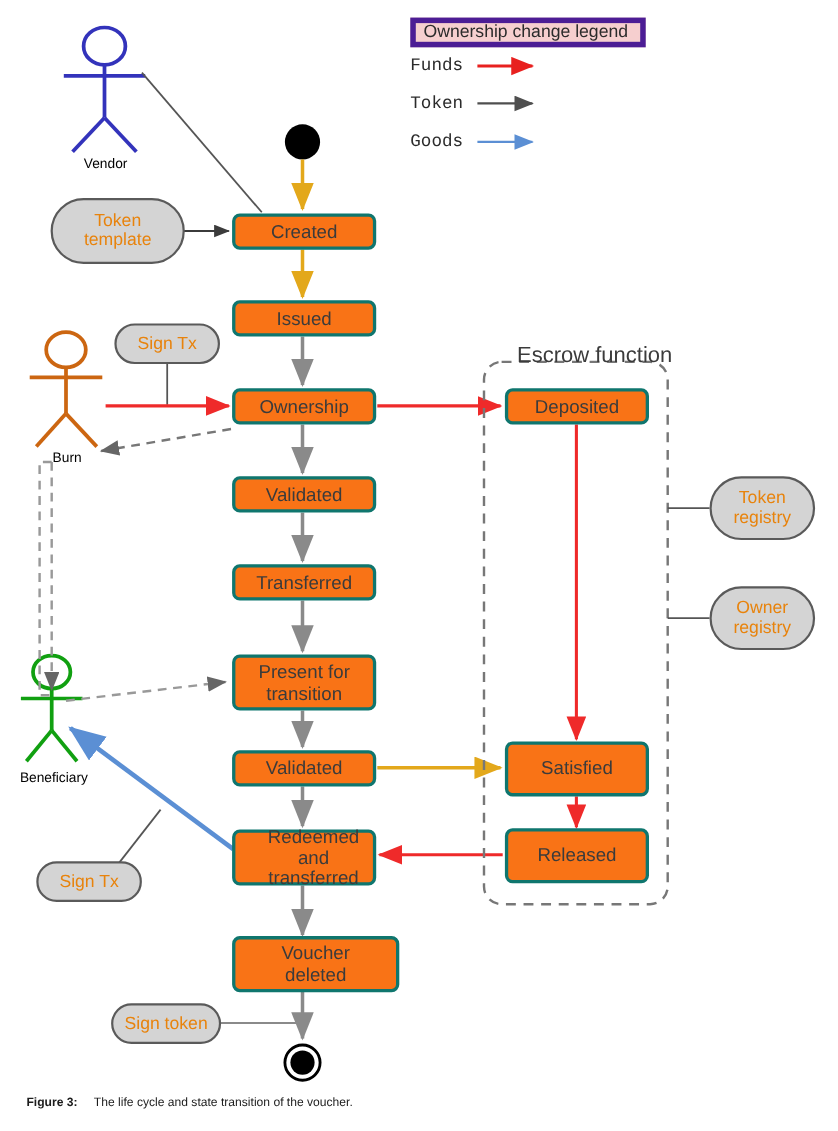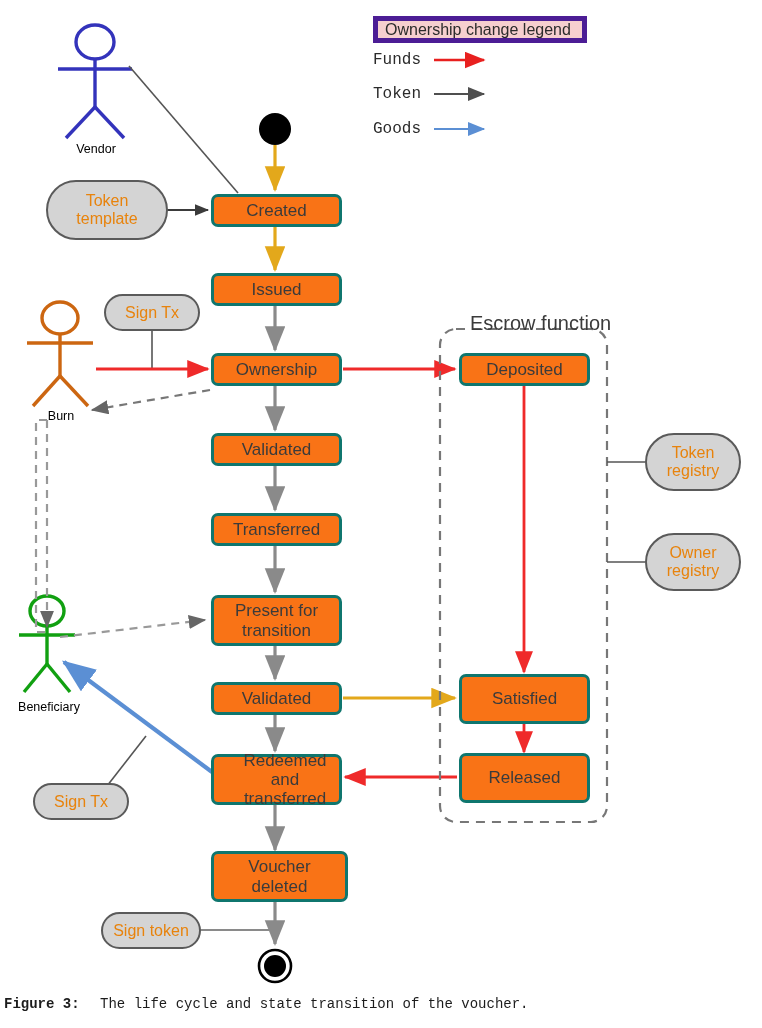--- a/index.html
+++ b/index.html
@@ -90,25 +90,25 @@
   .escrow-title {
     position: absolute;
     left: 470px;
     top: 312px;
     font-size: 20px;
     color: #3b3b3b;
     white-space: nowrap;
   }
   .caption {
     position: absolute;
-    left: 4px;
+    left: 24px;
     top: 996px;
-    font-size: 14px;
+    font-size: 11px;
     color: #1c1c1c;
-    font-family: Liberation Mono, monospace;
+    font-family: Liberation Sans, sans-serif;
     white-space: nowrap;
   }
   .caption .cap-label { font-weight: bold; margin-right: 12px; }
 </style>
 </head>
 <body>
 
 <div id="figure">
 
   <svg class="canvas" viewBox="0 0 762 1028">
@@ -298,21 +298,21 @@
     <span class="lbl">Validated</span>
   </div>
 
   <div class="state-box" style="left:211px; top:754px; width:131px; height:51px;padding-left:17px;">
     <div>
       <div>Redeemed and</div>
       <div>transferred</div>
     </div>
   </div>
 
-  <div class="state-box" style="left:211px; top:851px; width:137px; height:51px;">
+  <div class="state-box" style="left:211px; top:851px; width:152px; height:51px;">
     <div>
       <div>Voucher</div>
       <div>deleted</div>
     </div>
   </div>
 
   <div class="escrow-title">Escrow function</div>
 
   <div class="state-box" style="left:459px; top:674px; width:131px; height:50px;">
     <span class="lbl">Satisfied</span>

